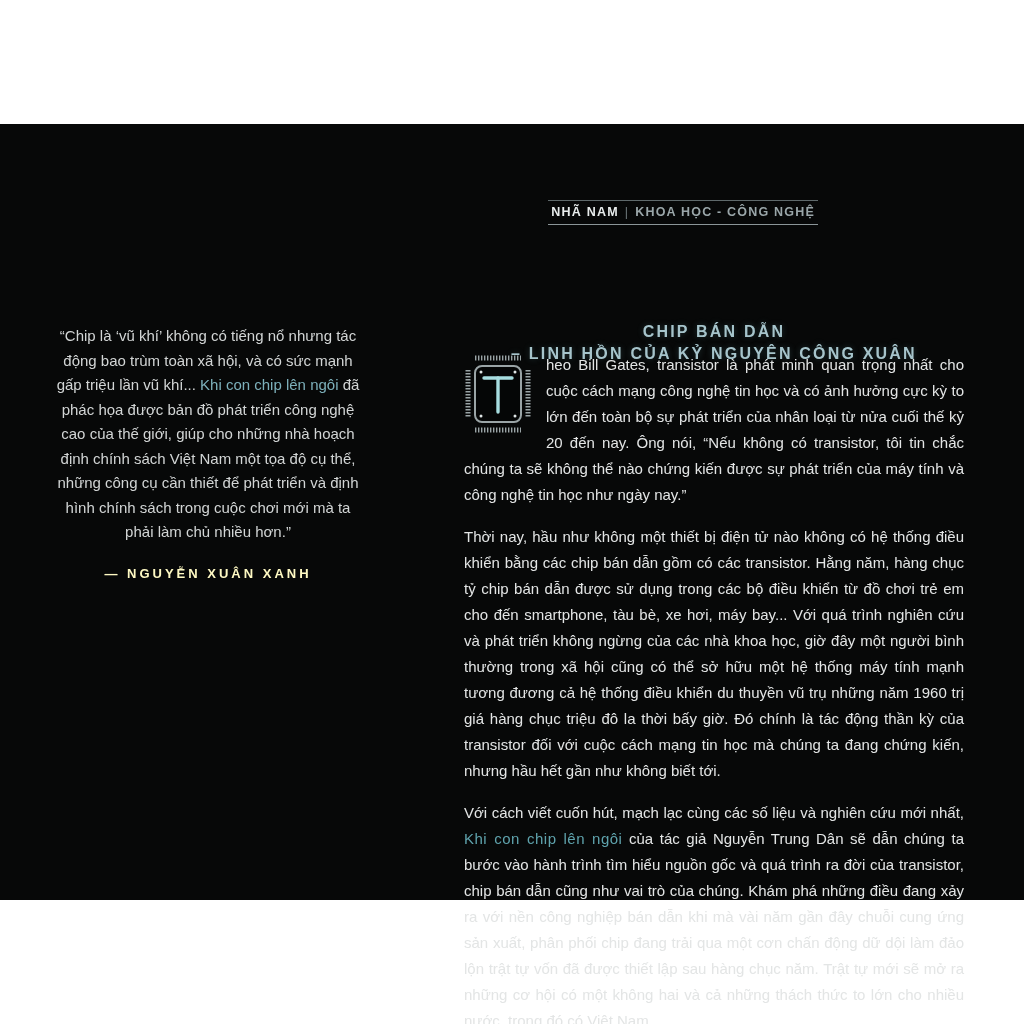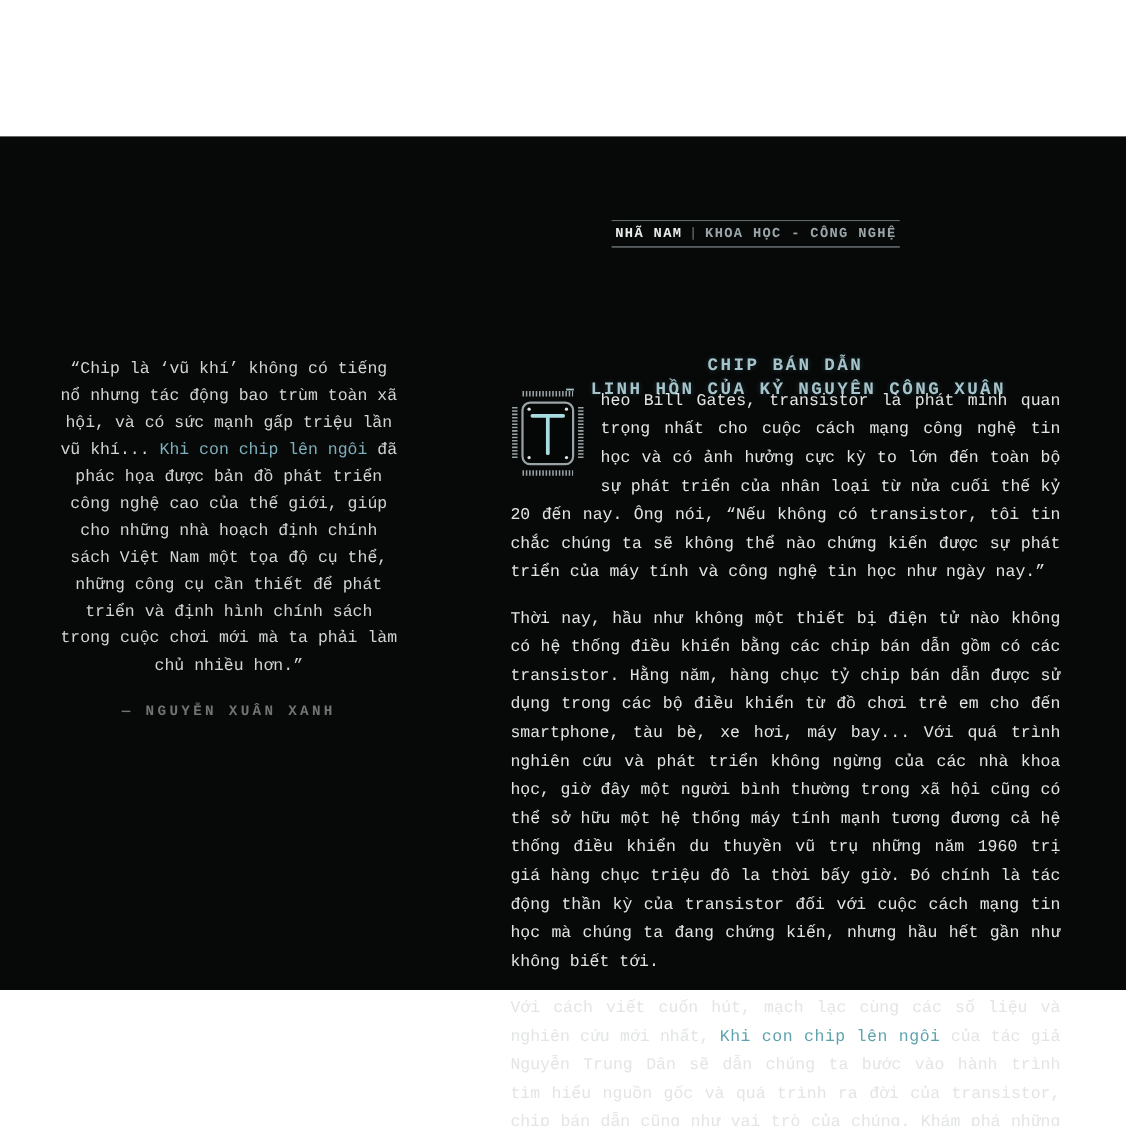--- a/index.html
+++ b/index.html
@@ -1,21 +1,21 @@
 <!DOCTYPE html>
 <html><head>
 <meta charset="utf-8">
 <style>
   html,body{margin:0;padding:0;}
   .page{
     position:relative;
     width:1024px;height:1024px;
     background:#ffffff;
     overflow:hidden;
-    font-family:Liberation Mono, monospace;
+    font-family:Liberation Sans, sans-serif;
   }
   .cover{
     position:absolute;
     top:124px;left:0;
     width:1024px;height:776px;
     background:#070808;
   }
   
   .publisher-bar{
     position:absolute;
@@ -51,21 +51,21 @@
     color:#d2d5d5;
     font-size:15px;
     line-height:24.5px;
     font-weight:300;
   }
   .quote-col .hl{color:#7db0bb;}
   .attribution{
     margin-top:17px;
     font-size:13px;
     letter-spacing:3px;
-    color:#737373;
+    color:#fef9c3;
     font-weight:bold;
     text-align:center;
   }
   
   .body-col{
     position:absolute;
     top:212px;left:464px;width:500px;
     color:#e3e5e5;
     font-size:15px;
     line-height:26px;

